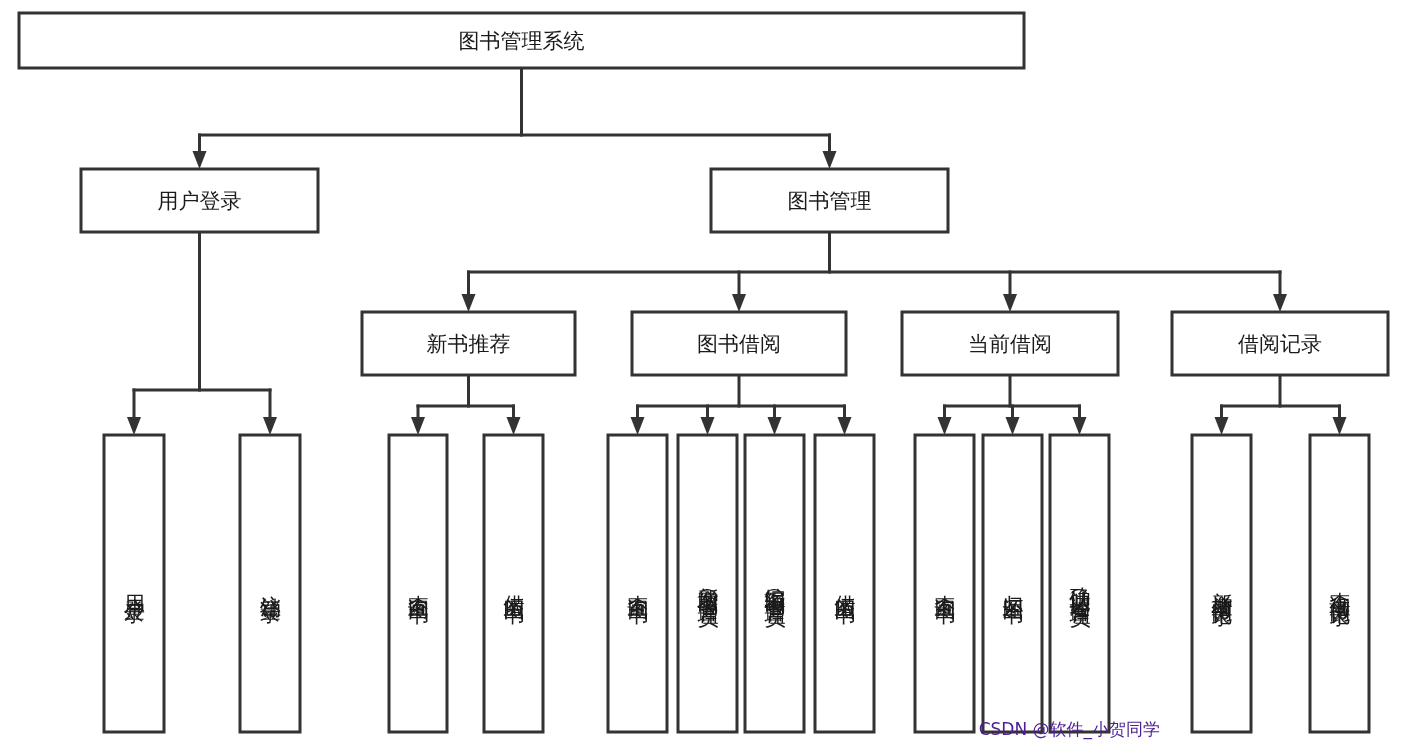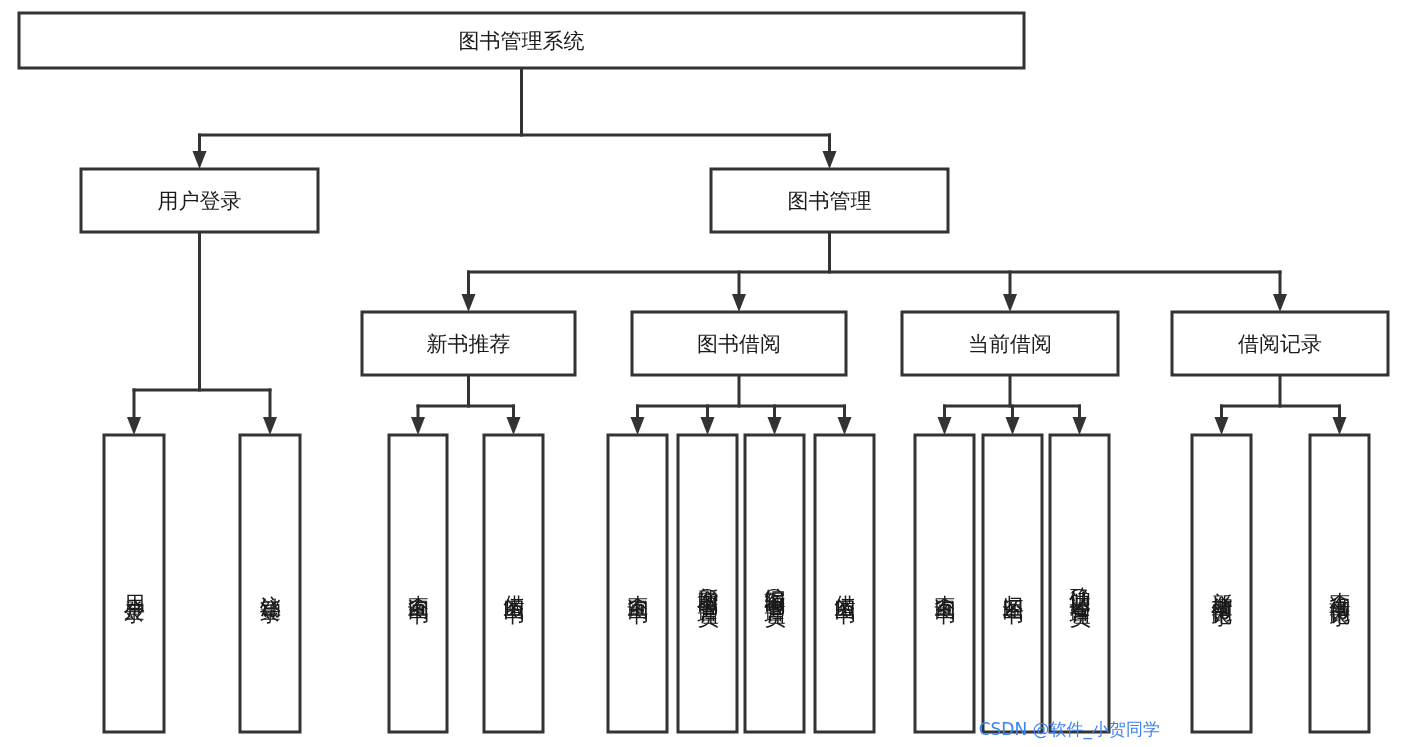--- a/index.html
+++ b/index.html
@@ -61,21 +61,21 @@
     text-align: center;
     white-space: nowrap;
     pointer-events: none;
   }
   .watermark {
     position: absolute;
     right: 10px;
     bottom: 6px;
     font-family: "DejaVu Sans", "Liberation Sans", sans-serif;
     font-size: 17px;
-    color: #3b82f6;
+    color: #4c1d95;
     white-space: nowrap;
   }
 </style>
 </head>
 <body>
 
 <div id="diagram-root">
 
   <svg id="tree" viewBox="0 0 1405 747">
     <defs></defs>

